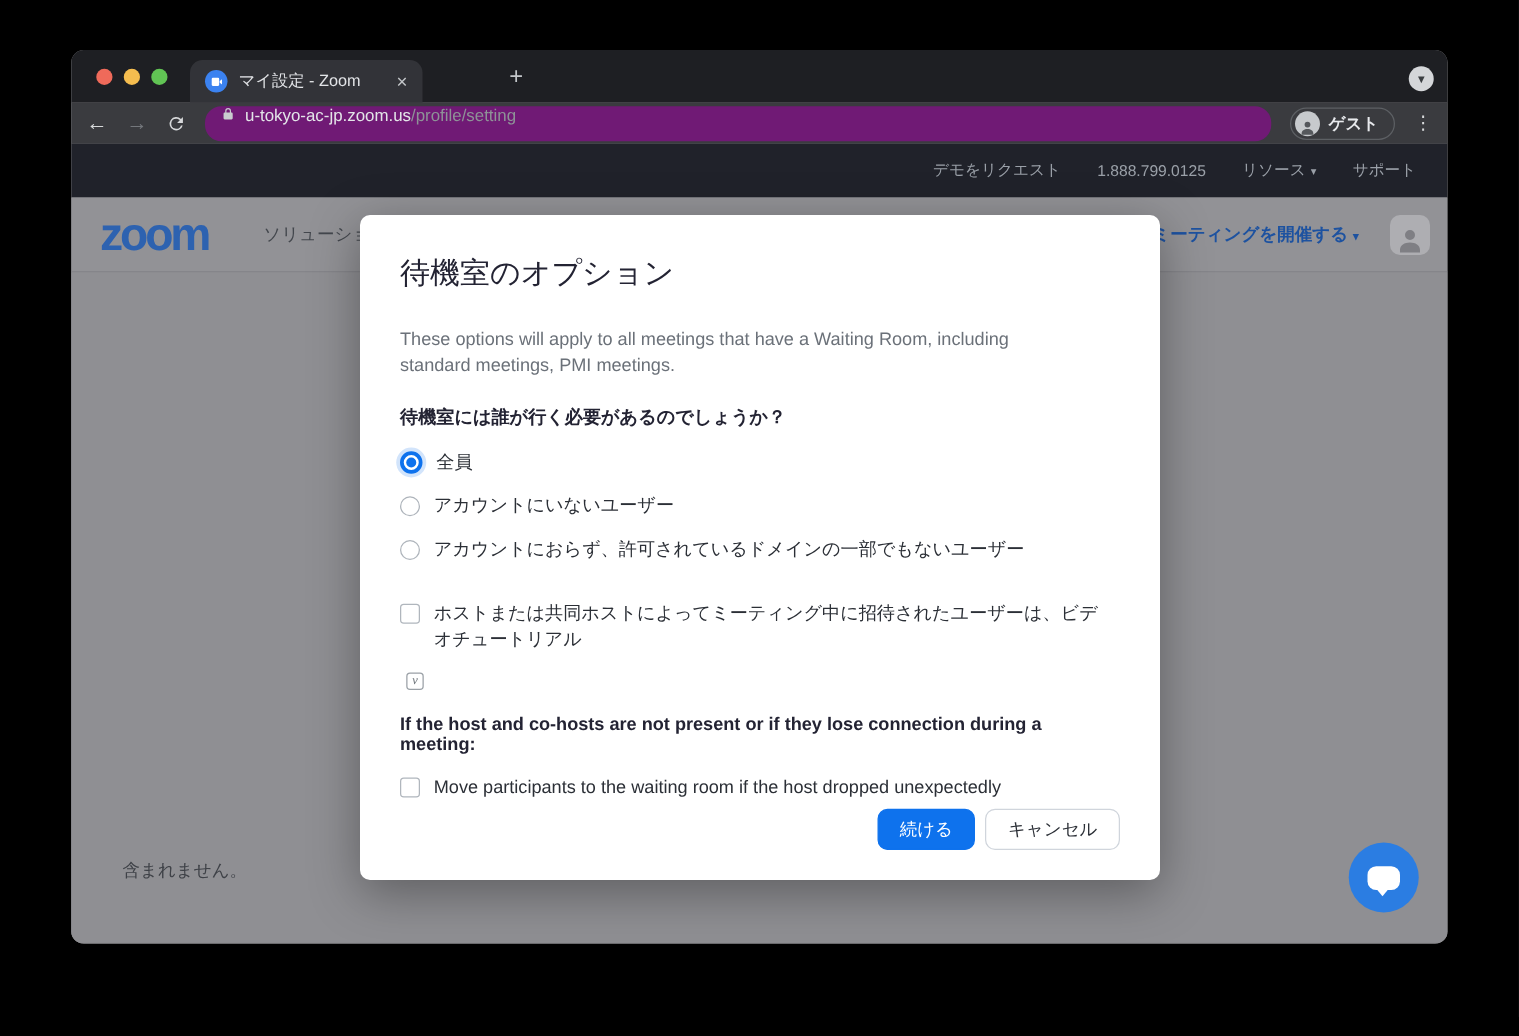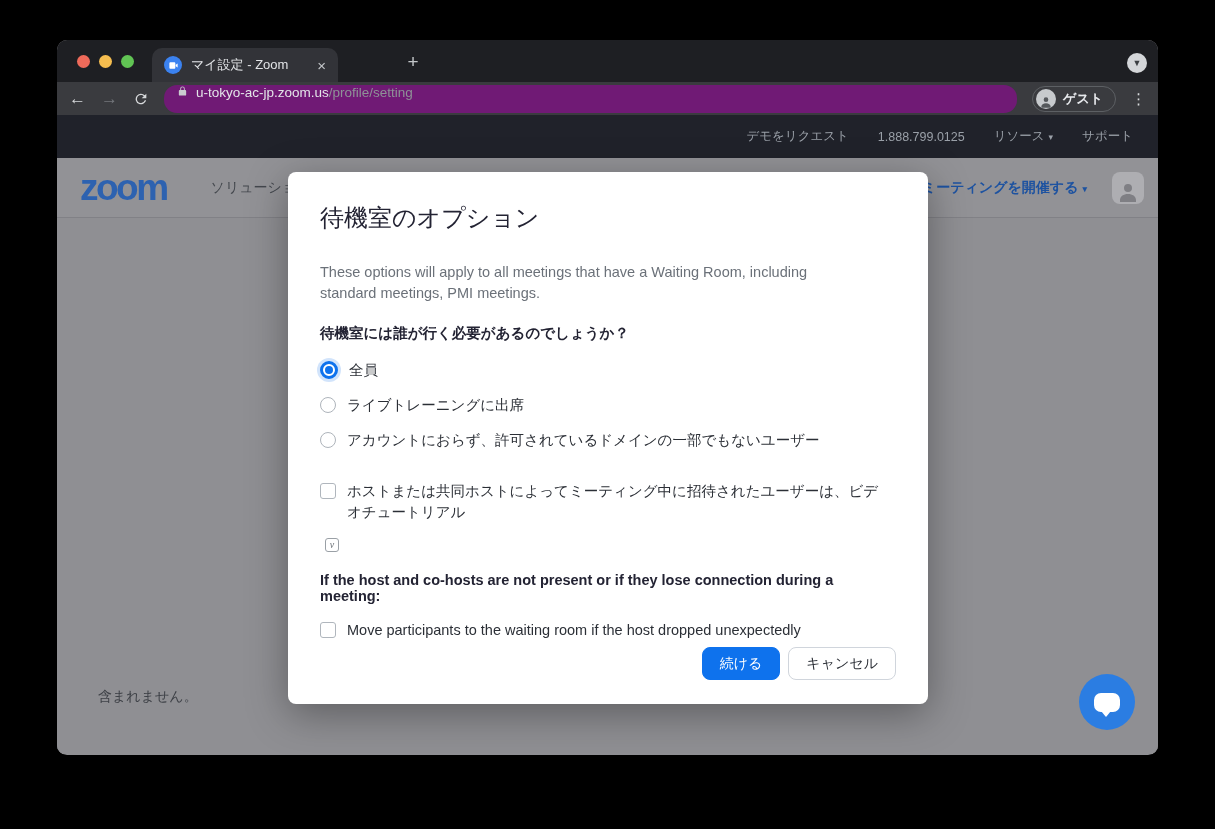--- a/index.html
+++ b/index.html
@@ -187,21 +187,21 @@
     <div class="m-question">待機室には誰が行く必要があるのでしょうか？</div>
 
     <div class="opt-row">
       <span class="radio-sel">
           <span class="dot"></span>
         </span>
       <span class="opt-label">全員</span>
     </div>
     <div class="opt-row">
       <span class="radio"></span>
-      <span class="opt-label">ライブトレーニングに出席</span>
+      <span class="opt-label">アカウントにいないユーザー</span>
     </div>
     <div class="opt-row">
       <span class="radio"></span>
       <span class="opt-label">アカウントにおらず、許可されているドメインの一部でもないユーザー</span>
     </div>
 
     <div class="opt-row bypass">
       <span class="checkbox"></span>
       <span class="opt-label">ホストまたは共同ホストによってミーティング中に招待されたユーザーは、ビデオチュートリアル</span>
     </div>

